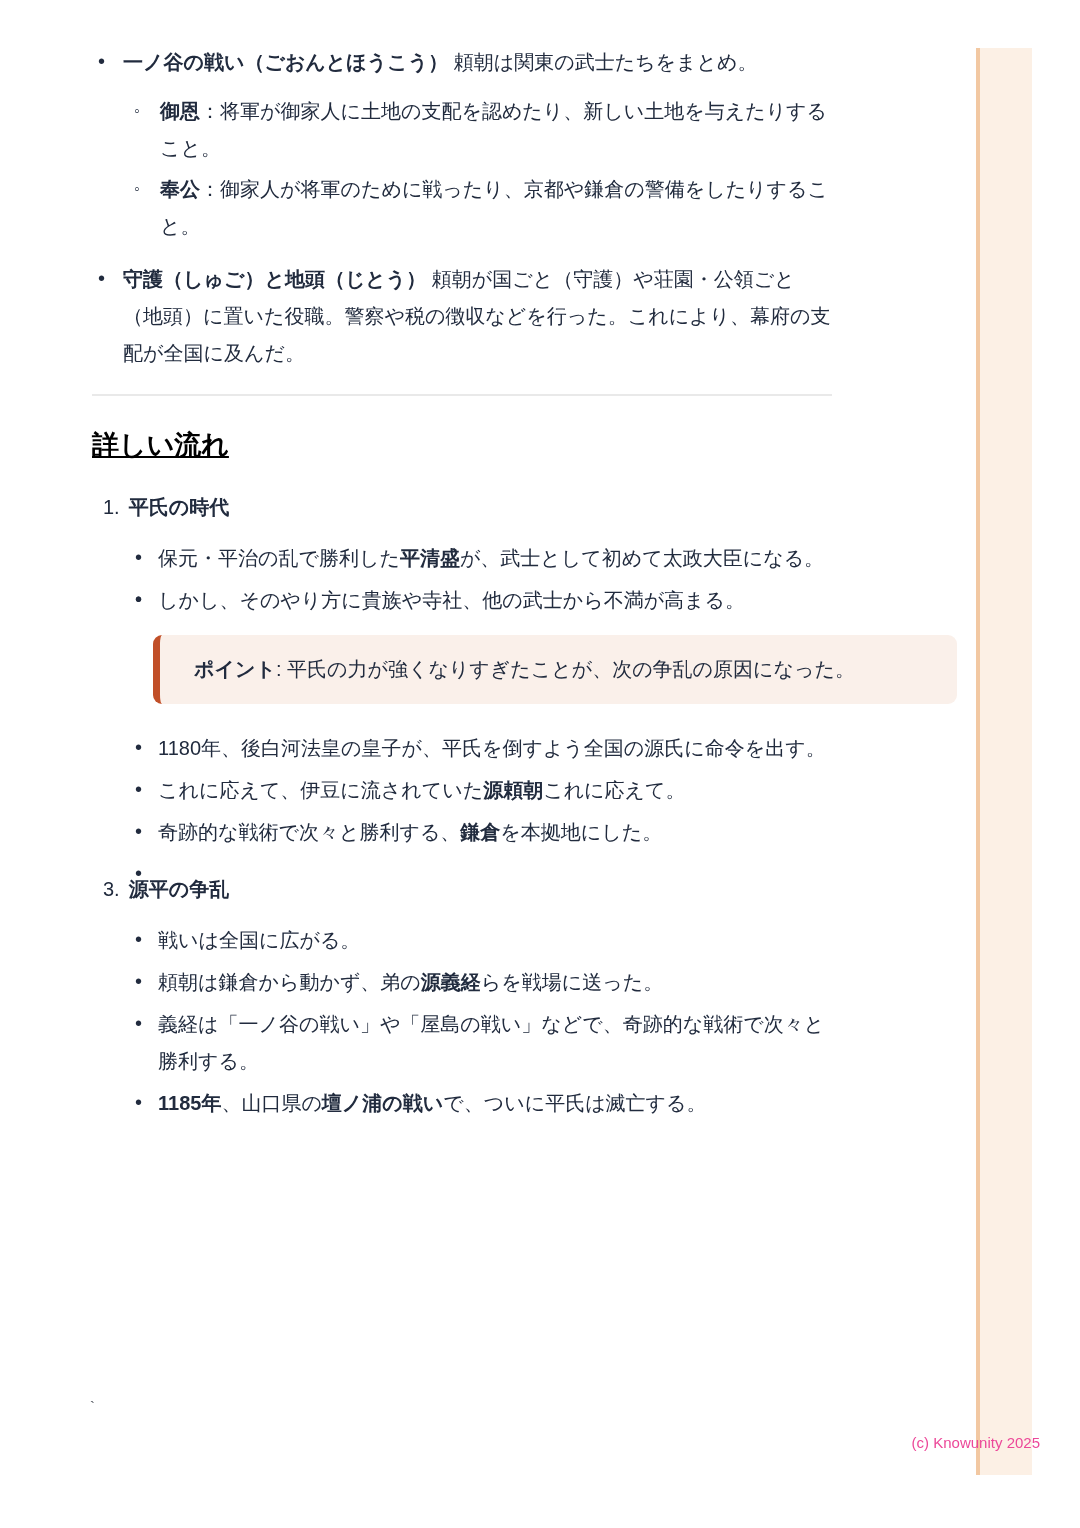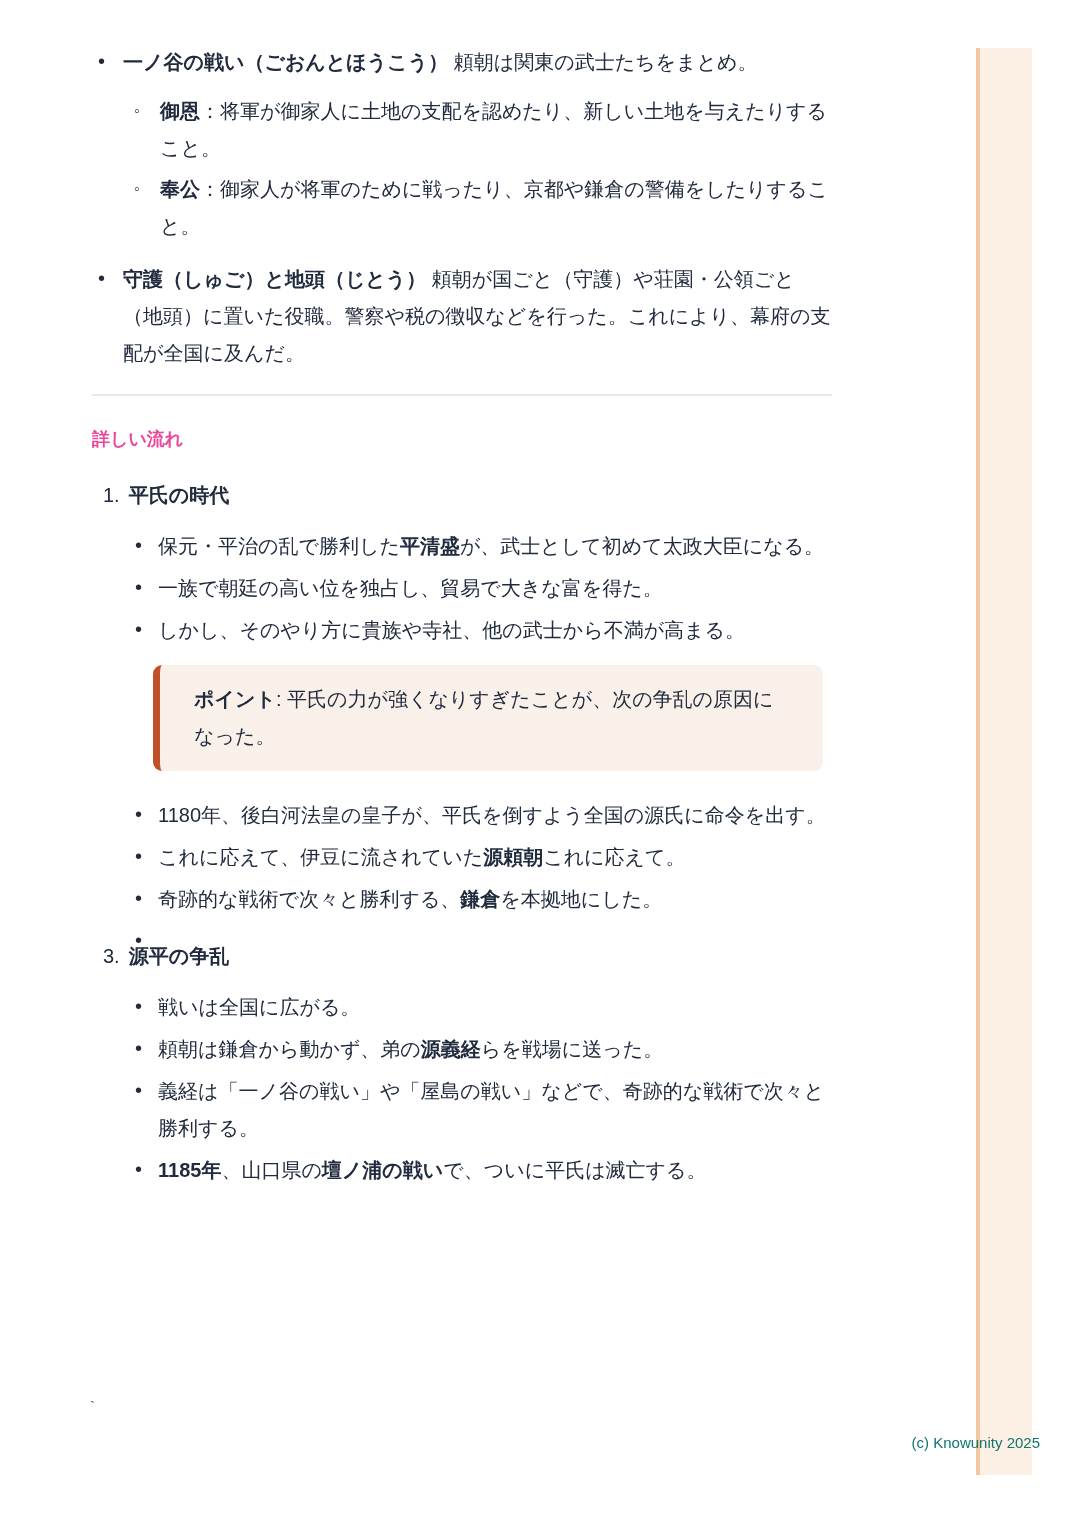--- a/index.html
+++ b/index.html
@@ -47,53 +47,54 @@
   ul.subdefs > li > .marker { position: absolute; left: 11px; top: -1px; font-size: 16px; }
 
   hr.divider {
     border: none;
     border-top: 2px solid #e9e9e9;
     margin: 22px 0 0 0;
     width: 740px;
   }
 
   h2.flow-heading {
-    color: #ec4899;
-    font-size: 18px;
+    color: #000000;
+    font-size: 27px;
     line-height: 1.3;
     font-weight: bold;
     margin: 32px 0 26px 0;
+    text-decoration: underline;
   }
 
   ol.sections { list-style: none; margin: 0; padding: 0; }
   ol.sections > li { margin-bottom: 18px; margin-top: 20px; }
   .sec-head { padding-left: 11px; }
   .sec-head .num { margin-right: 9px; font-weight: normal; }
   .sec-head .ttl { font-weight: bold; }
 
   ul.points { list-style: none; margin: 14px 0 0 0; padding: 0; }
   ul.points > li { position: relative; padding-left: 66px; margin-bottom: 5px; }
   ul.points > li > .marker { position: absolute; left: 43px; top: -1px; }
 
   .callout {
     box-sizing: border-box;
     margin: 16px 0 26px 61px;
-    width: 670px;
+    width: 804px;
     background: #faf0ea;
     border-left: 7px solid #c14f28;
     border-radius: 9px;
     padding: 16px 36px 16px 34px;
   }
 
   .footer-credit {
     position: absolute;
     top: 1434px;
     right: 40px;
     font-size: 15px;
-    color: #0f766e;
+    color: #ec4899;
     z-index: 3;
   }
 
   .stray-mark {
     position: absolute;
     left: 90px;
     top: 1398px;
     font-size: 15px;
     color: #4a4f58;
     z-index: 2;
@@ -139,21 +140,20 @@
         <div class="sec-head">
           <span class="num">1.</span><span class="ttl">平氏の時代</span>
         </div>
         <ul class="points">
           <li>
             <span class="marker">•</span>
             <span><span>保元・平治の乱で勝利した</span><span class="b">平清盛</span><span>が、武士として初めて太政大臣になる。</span></span>
           </li>
           <li>
             <span class="marker">•</span>
-            <span><span>一族で朝廷の高い位を独占し、貿易で大きな富を得た。</span></span>
           </li>
           <li>
             <span class="marker">•</span>
             <span><span>しかし、そのやり方に貴族や寺社、他の武士から不満が高まる。</span></span>
           </li>
         </ul>
         <div class="callout">
           <span class="b">ポイント</span><span>: 平氏の力が強くなりすぎたことが、次の争乱の原因になった。</span>
         </div>
       </li>

